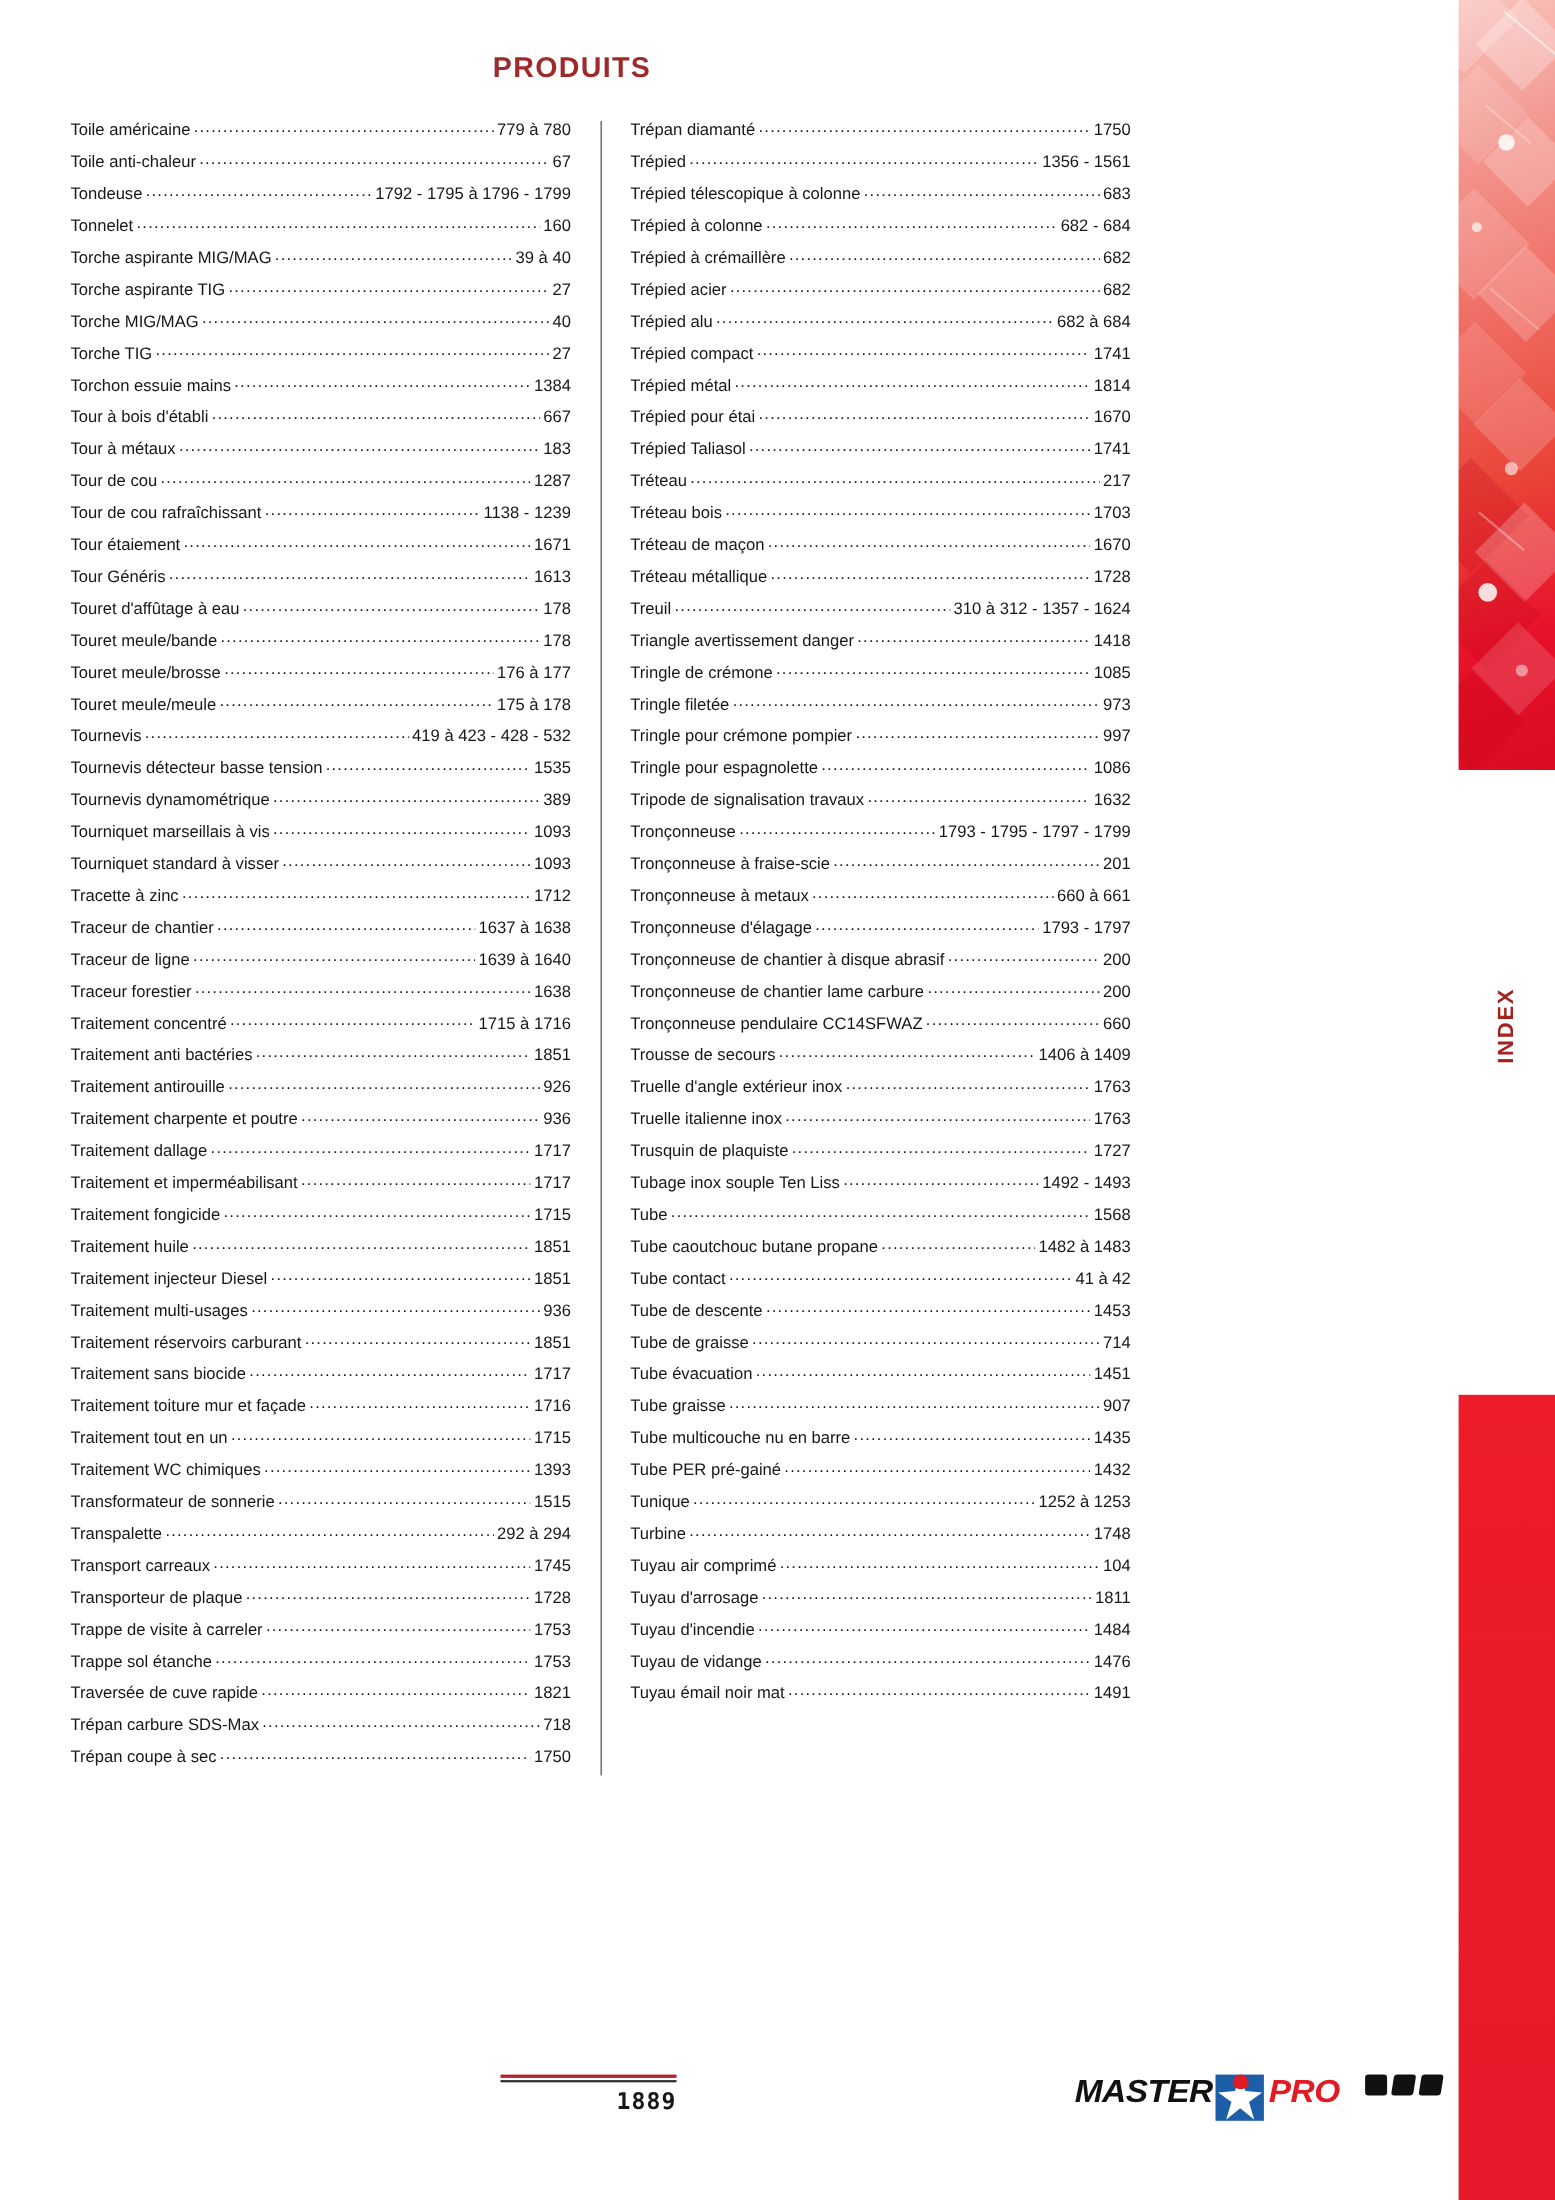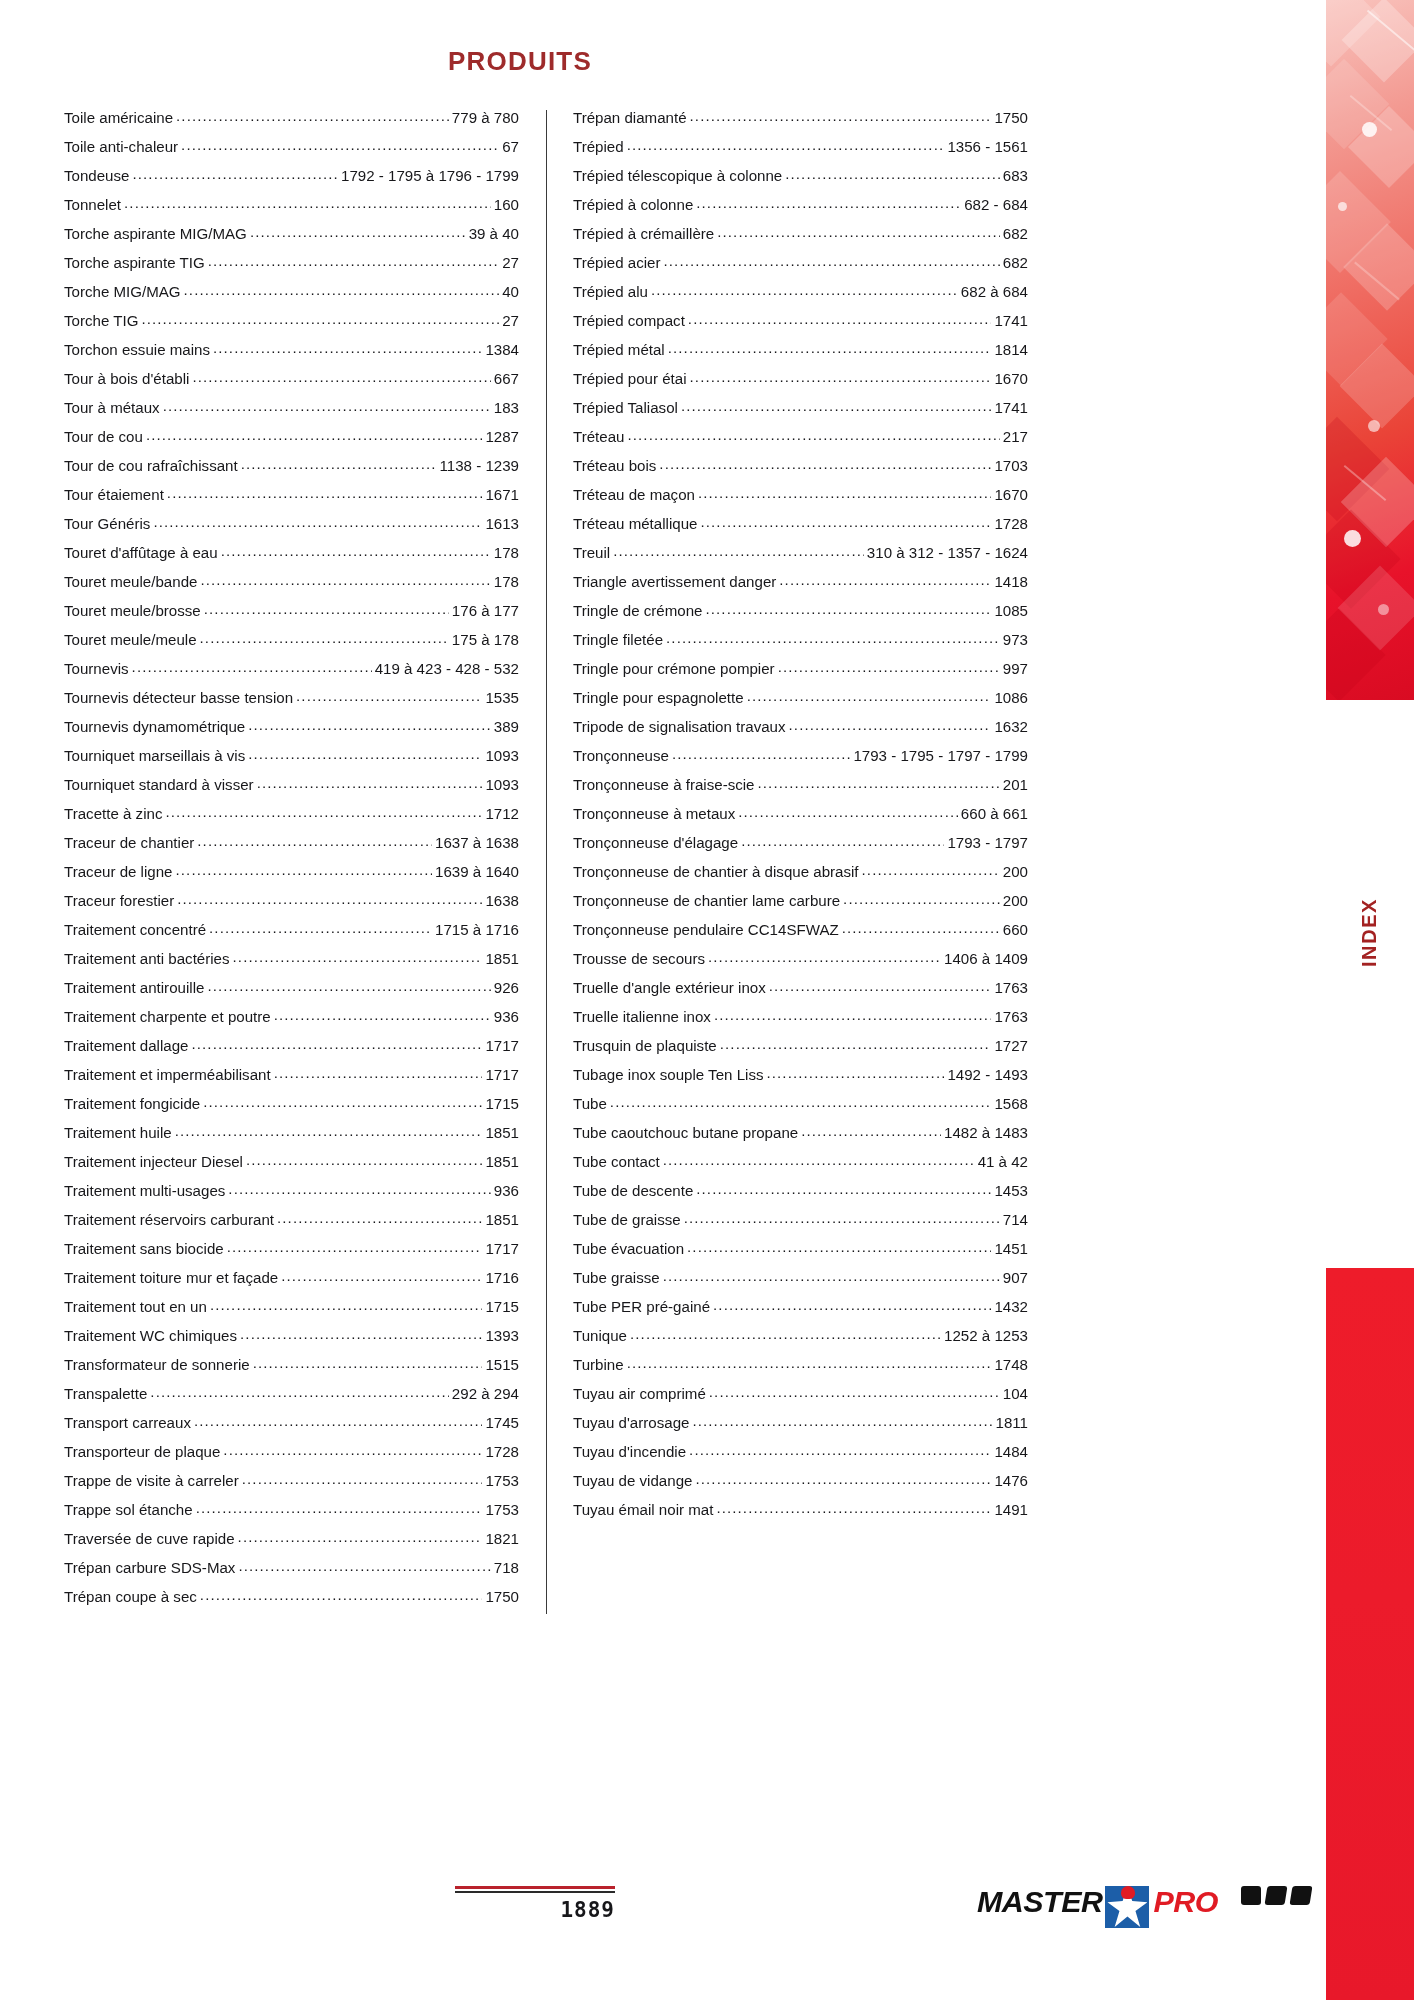--- a/index.html
+++ b/index.html
@@ -707,20 +707,25 @@
       </div>
       <div class="entry">
         <span class="label">Tube évacuation</span>
         <span class="leader"></span>
         <span class="pages">1451</span>
       </div>
       <div class="entry">
         <span class="label">Tube graisse</span>
         <span class="leader"></span>
         <span class="pages">907</span>
+      </div>
+      <div class="entry">
+        <span class="label">Tube multicouche nu en barre</span>
+        <span class="leader"></span>
+        <span class="pages">1435</span>
       </div>
       <div class="entry">
         <span class="label">Tube PER pré-gainé</span>
         <span class="leader"></span>
         <span class="pages">1432</span>
       </div>
       <div class="entry">
         <span class="label">Tunique</span>
         <span class="leader"></span>
         <span class="pages">1252 à 1253</span>

